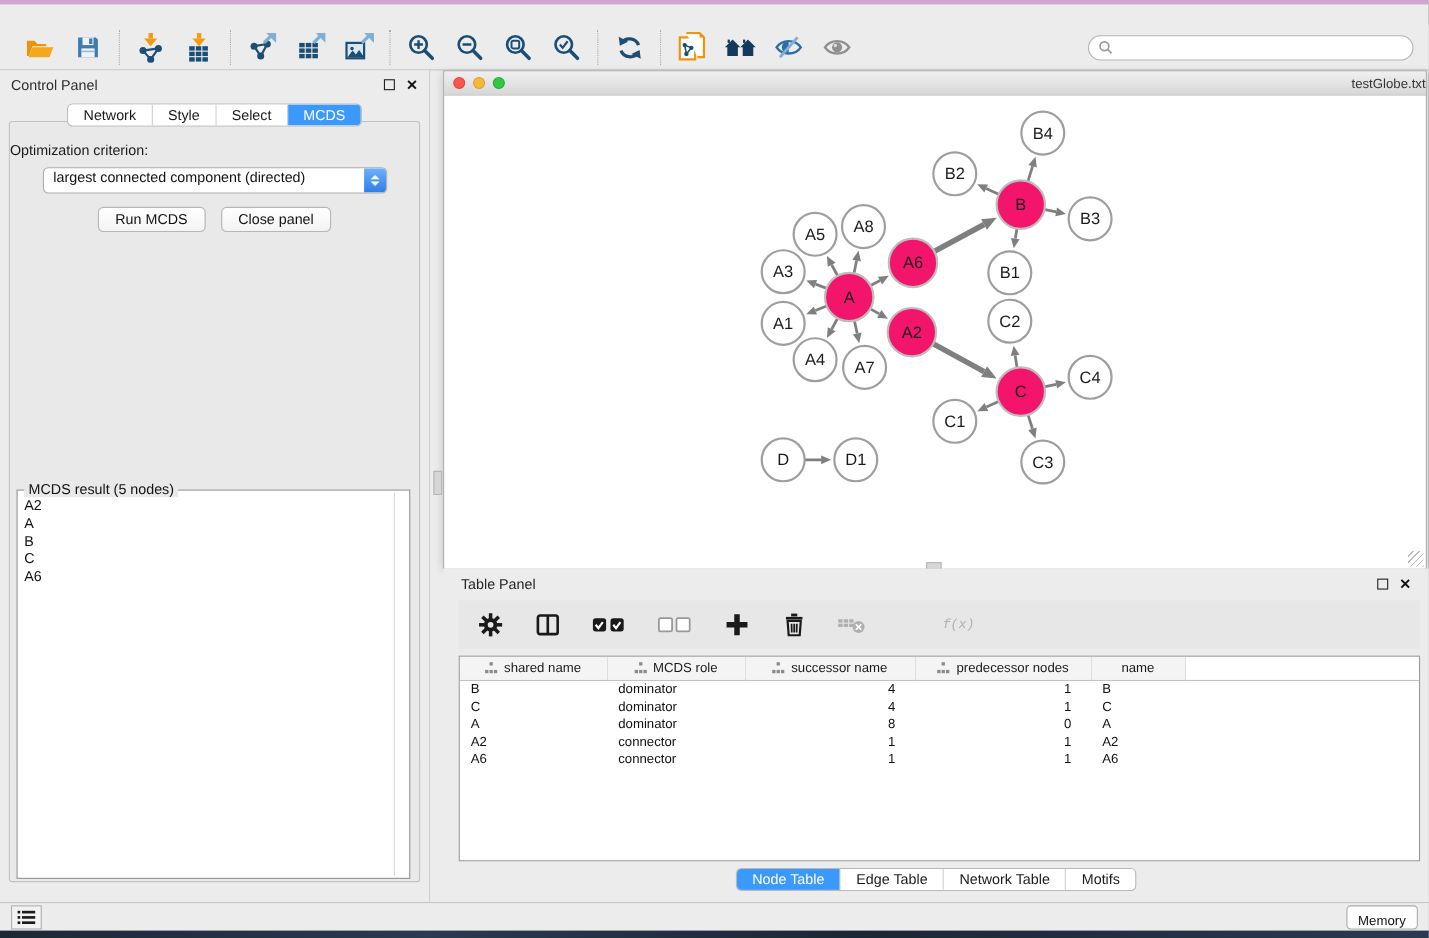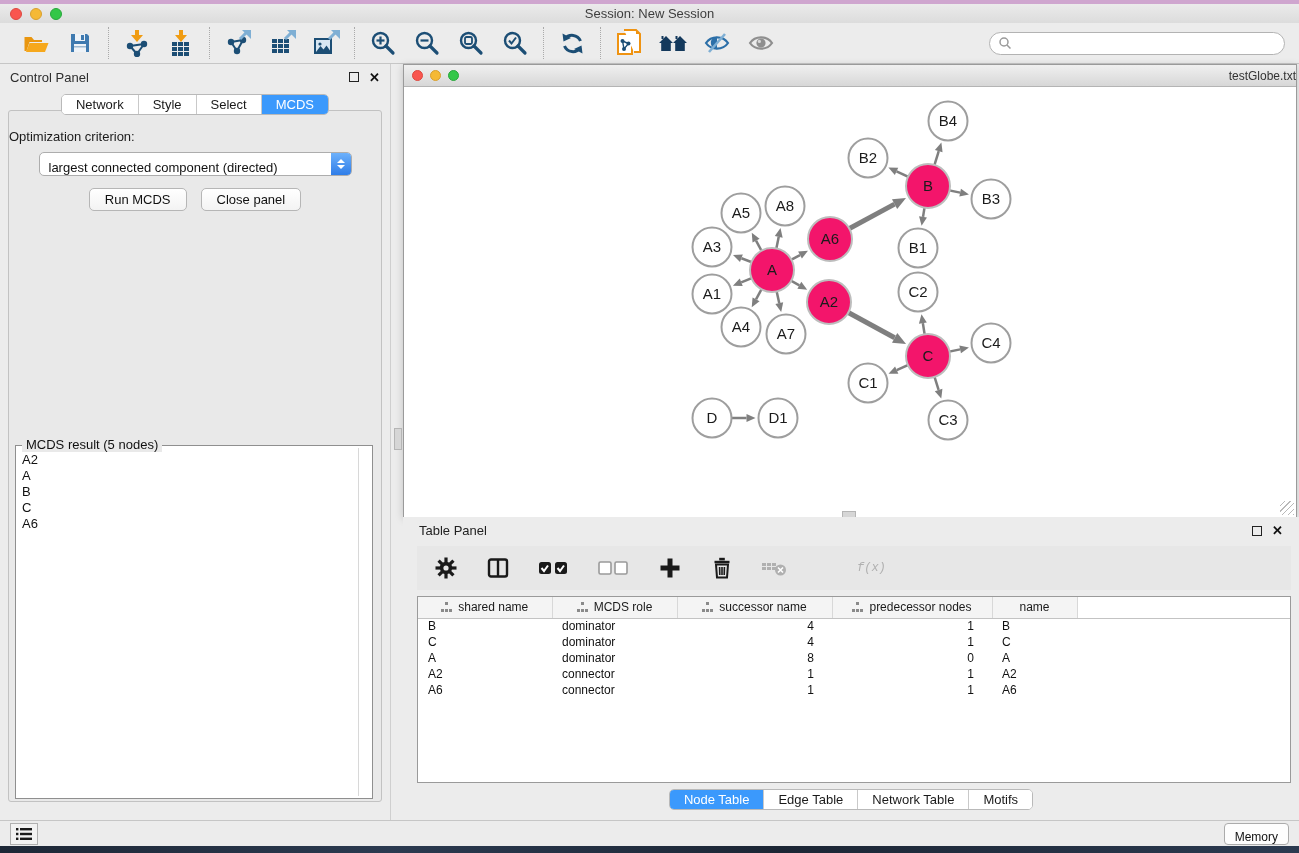--- a/index.html
+++ b/index.html
@@ -44,21 +44,21 @@
   .cp-tabs { display:flex; justify-content:center; margin-top:4px; position:relative; z-index:2; }
   .seg { display:flex; border:1px solid #b9b9b9; border-radius:5px; overflow:hidden; background:#fff; }
   .seg .seg-btn { padding:2px 14px; font-size:13px; color:#1a1a1a; background:#fff; border-right:1px solid #c9c9c9; }
   .seg .seg-btn:last-child { border-right:none; }
   .seg .seg-btn.active { background:#3b99fc; color:#fff; }
 
   .cp-body { position:absolute; left:8px; right:8px; top:46px; bottom:18px; background:#e9e9e9;
              border:1px solid #c2c2c2; border-radius:3px; }
   .opt-label { text-align:left; margin-top:18px; font-size:13px; color:#1a1a1a; }
   .combo { margin:8px auto 0; width:313px; height:24px; background:#fff; border:1px solid #adadad;
-           border-radius:5px; display:flex; align-items:flex-end; overflow:hidden; }
+           border-radius:5px; display:flex; align-items:flex-start; overflow:hidden; }
   .combo .combo-text { flex:1; padding:0 9px; font-size:13px; color:#111; white-space:nowrap; }
   .combo .stepper { width:20px; align-self:stretch; background:linear-gradient(#6db1fb,#2f7de8);
                     display:flex; flex-direction:column; align-items:center; justify-content:center; gap:2px; }
   .chev { width:0; height:0; border-left:4px solid transparent; border-right:4px solid transparent; }
   .chev.up { border-bottom:4px solid #fff; }
   .chev.down { border-top:4px solid #fff; }
 
   .cp-buttons { display:flex; justify-content:center; gap:14px; margin-top:12px; }
   .mac-btn { background:linear-gradient(#ffffff,#f3f3f3); border:1px solid #b6b6b6; border-radius:5px;
              padding:3px 15px; font-size:13px; color:#111; font-family:"Liberation Sans",sans-serif; }
@@ -119,28 +119,20 @@
   .desktop-strip { position:absolute; left:0; right:0; bottom:0; height:7px;
                    background:linear-gradient(90deg,#1d2736,#2b3a50 30%,#1c2635 60%,#2b3a50); }
 </style>
 </head>
 <body>
 
 <div id="app">
 
   <div class="top-accent"></div>
 
-  <div class="titlebar">
-    <span class="title">Session: New Session</span>
-    <div class="traffic">
-      <span class="tl red"></span>
-      <span class="tl yellow"></span>
-      <span class="tl green"></span>
-    </div>
-  </div>
 
   <div class="toolbar">
     <div class="tb-group">
       <span class="tb-btn">
         <svg width="27" height="24" viewBox="0 0 26 24">
             <path d="M1 6 h7 l2.5 3 h8 v2 H6 L3 20 H1 Z" fill="#e9960f"></path>
             <path d="M6 12 h19 l-3.5 9 H2.5 Z" fill="#f6a81c"></path>
           </svg>
       </span>
       <span class="tb-btn">

